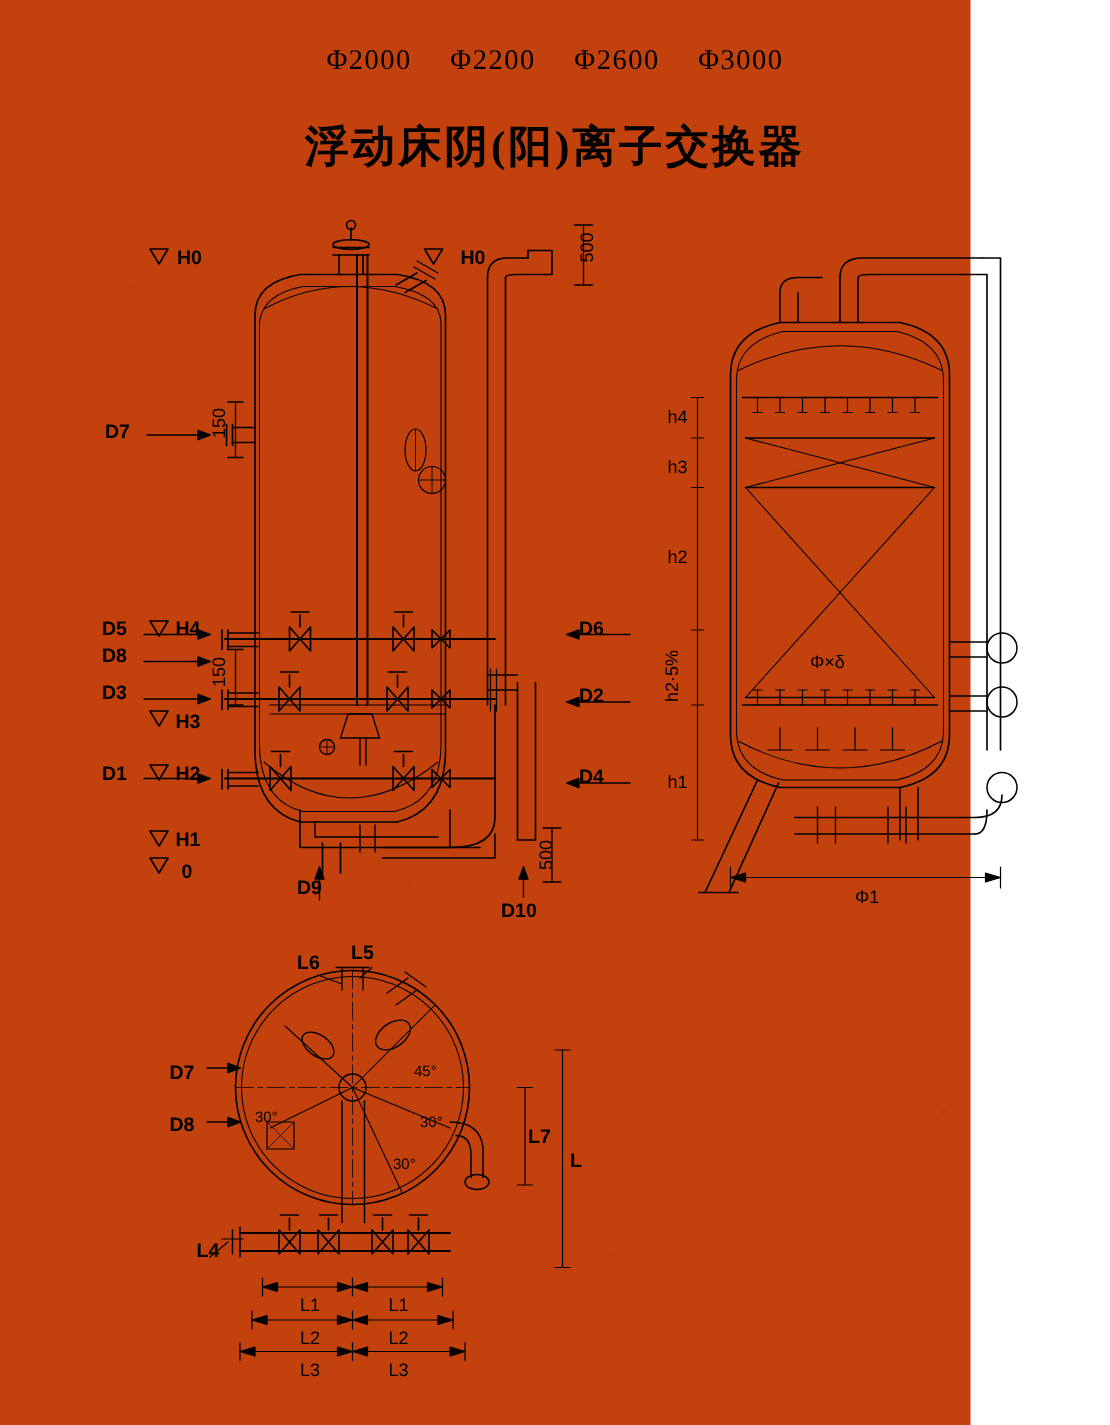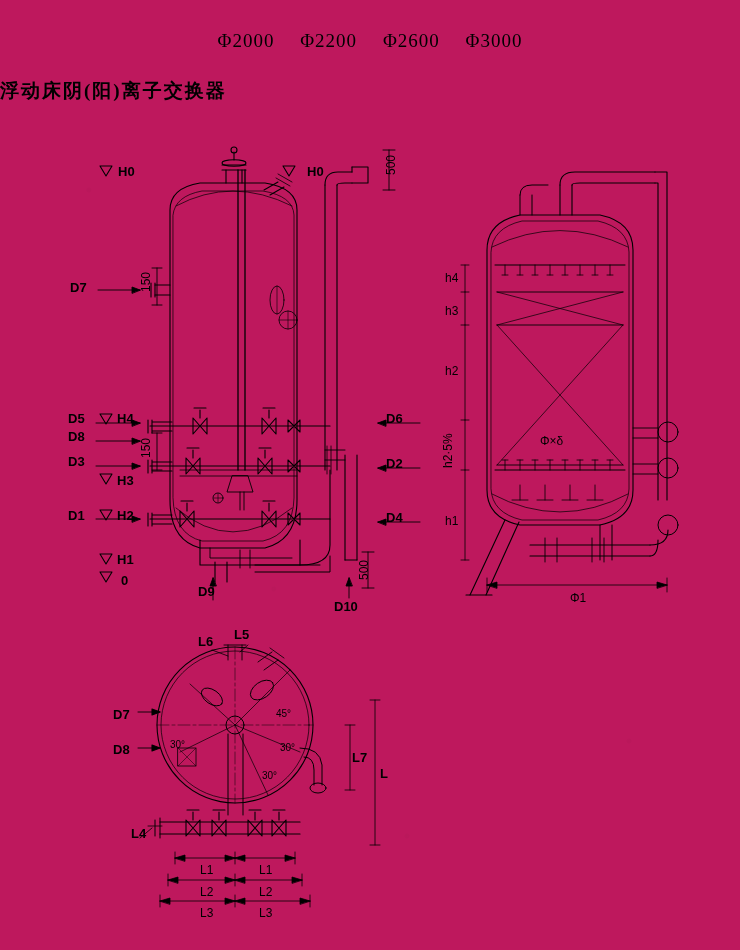--- a/index.html
+++ b/index.html
@@ -11,23 +11,23 @@
     width: 740px;
     height: 950px;
     position: relative;
     font-family: "Liberation Sans", sans-serif;
     color: #111;
     overflow: hidden;
   }
   #sheet {
     position: absolute;
     left: 0; top: 0;
-    width: 740px;
+    width: 647px;
     height: 950px;
-    background: #be185d;
+    background: #c2410c;
   }
   .noise {
     position: absolute;
     left: 0; top: 0; width: 740px; height: 950px;
     background:
       radial-gradient(circle at 12% 20%, rgba(0,0,0,0.025) 0 2px, transparent 3px),
       radial-gradient(circle at 37% 62%, rgba(0,0,0,0.02) 0 2px, transparent 3px),
       radial-gradient(circle at 72% 33%, rgba(0,0,0,0.02) 0 2px, transparent 3px),
       radial-gradient(circle at 85% 78%, rgba(0,0,0,0.025) 0 2px, transparent 3px),
       radial-gradient(circle at 55% 88%, rgba(0,0,0,0.02) 0 2px, transparent 3px);
@@ -43,21 +43,22 @@
     letter-spacing: 1px;
     font-family: "Liberation Serif", serif;
     color: #000;
   }
   .title-sizes span { margin: 0 10px; }
   .title-main {
     position: absolute;
     top: 78px;
     left: 0;
     width: 740px;
-    font-size: 19px;
+    text-align: center;
+    font-size: 29px;
     font-weight: bold;
     font-family: "Liberation Serif", serif;
     letter-spacing: 2px;
     color: #000;
   }
   svg.drawing {
     position: absolute;
     left: 0;
     top: 0;
     width: 740px;

